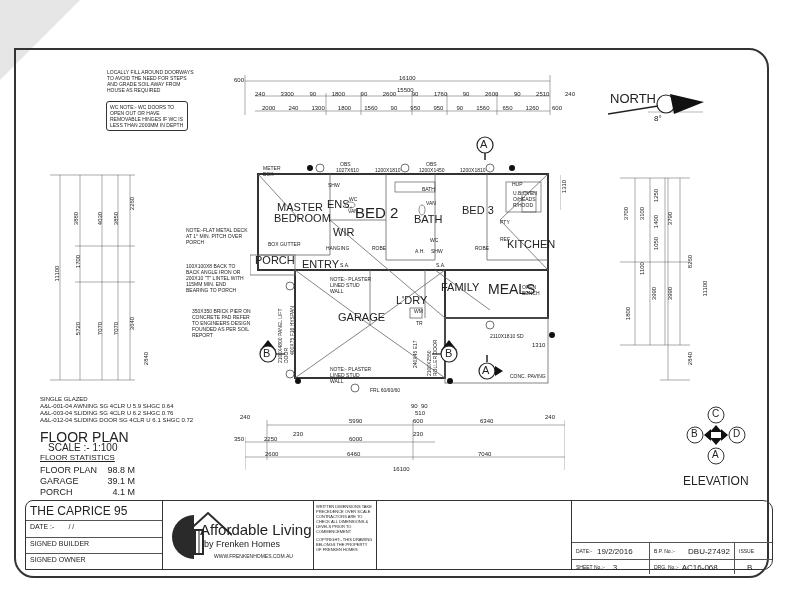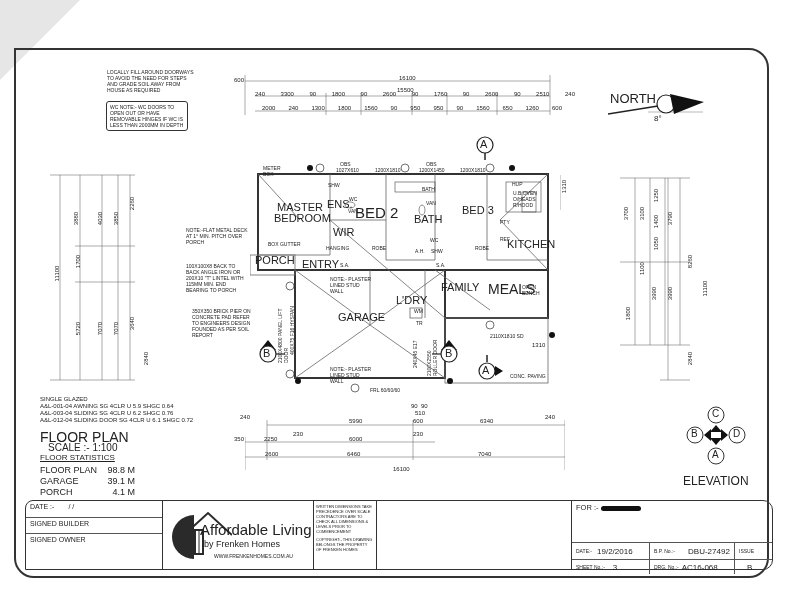--- a/index.html
+++ b/index.html
@@ -351,20 +351,21 @@
       <polygon points="34,40 28,33 40,33"></polygon>
   </g>
 </svg>
 <div class="abs" style="left:712px;top:408px;font-size:10px;">C</div>
 <div class="abs" style="left:691px;top:428px;font-size:10px;">B</div>
 <div class="abs" style="left:733px;top:428px;font-size:10px;">D</div>
 <div class="abs" style="left:712px;top:449px;font-size:10px;">A</div>
 <div class="abs" style="left:683px;top:474px;font-size:12px;">ELEVATION</div>
 
 <div class="tb" style="left:25px;top:500px;width:138px;height:70px;border-radius:8px 0 0 0;">
+  <div class="tb-row" style="font-size:12px;height:20px;padding-top:3px;">THE CAPRICE 95</div>
   <div class="tb-row" style="height:17px;display:flex;gap:14px;">
     <span>DATE :-</span>
     <span>/   /</span>
   </div>
   <div class="tb-row" style="height:16px;">SIGNED BUILDER</div>
   <div class="tb-row" style="height:15px;border-bottom:none;">SIGNED OWNER</div>
 </div>
 
 <div class="tb" style="left:162px;top:500px;width:152px;height:70px;border-left:none;">
   <svg class="abs" style="left:10px;top:4px;" width="60" height="60">
@@ -379,24 +380,20 @@
   <div class="abs tiny" style="left:52px;top:52px;">WWW.FRENKENHOMES.COM.AU</div>
 </div>
 <div class="tb" style="left:313px;top:500px;width:64px;height:70px;border-left:none;padding:3px;">
   <div class="tiny" style="font-size:4px;line-height:5px;">WRITTEN DIMENSIONS TAKE PRECEDENCE OVER SCALE CONTRACTORS ARE TO CHECK ALL DIMENSIONS &amp; LEVELS PRIOR TO COMMENCEMENT</div>
   <div class="tiny" style="font-size:4px;line-height:5px;margin-top:3px;">COPYRIGHT:- THIS DRAWING BELONGS THE PROPERTY OF FRENKEN HOMES</div>
 </div>
 <div class="tb" style="left:376px;top:500px;width:196px;height:70px;border-left:none;"></div>
 
 <div class="tb" style="left:571px;top:500px;width:202px;height:70px;border-radius:0 10px 10px 0;">
   <div style="padding:2px 4px;font-size:7.5px;line-height:10px;height:37px;border-bottom:1px solid #555;">
-    <div style="display:flex;align-items:center;gap:2px;">
-      <span>FOR :-</span>
-      <span style="display:inline-block;width:40px;height:5px;background:#111;border-radius:3px;"></span>
-    </div>
   </div>
   <div style="display:flex;height:16px;border-bottom:1px solid #555;font-size:5px;align-items:center;">
     <div style="width:73px;padding-left:4px;border-right:1px solid #555;height:100%;display:flex;align-items:center;gap:5px;">
       <span>DATE:-</span>
       <span style="font-size:8px;">19/2/2016</span>
     </div>
     <div style="width:80px;padding-left:4px;border-right:1px solid #555;height:100%;display:flex;align-items:center;gap:13px;">
       <span>B.P. No.:-</span>
       <span style="font-size:8px;">DBU-27492</span>
     </div>

